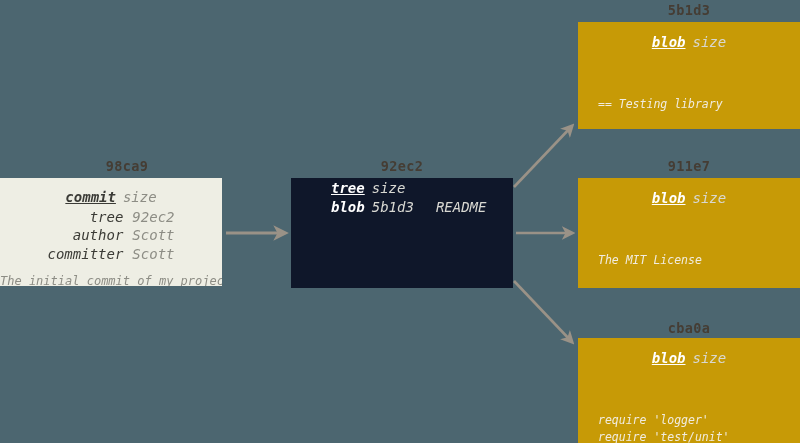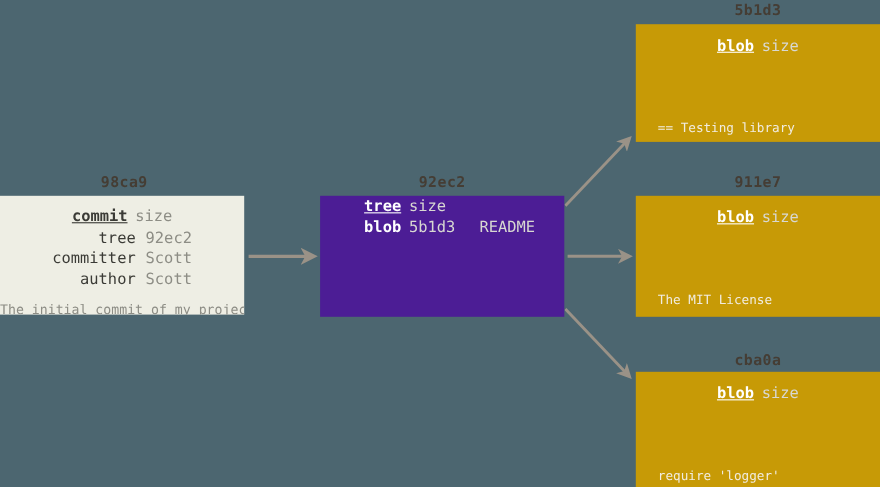--- a/index.html
+++ b/index.html
@@ -37,26 +37,27 @@
     font-weight: bold;
     letter-spacing: 0.4px;
     text-align: center;
     white-space: nowrap;
   }
   
   .node {
     position: absolute;
     box-sizing: border-box;
     overflow: hidden;
+    font-style: italic;
   }
   .node-commit {
     background: #eeeee4;
   }
   .node-tree {
-    background: #4c1d95;
+    background: #0f172a;
   }
   .node-blob {
     background: #c79a06;
   }
   
   .node-header {
     text-align: center;
     font-size: 14px;
     line-height: 1.2;
     white-space: nowrap;
@@ -124,21 +125,21 @@
   }
 
   
   .blob-body {
     margin: 13px 0 0 20px;
     color: #f1ece0;
     font-size: 11.5px;
     line-height: 1.42;
     white-space: pre;
   }
-  .blob-body .para { margin-bottom: 9px; margin-top: 12px; }
+  .blob-body .para { margin-bottom: 9px; }
   .blob-body .para:last-child { margin-bottom: 0; }
 </style>
 </head>
 <body>
 
 <div id="canvas">
 
   <svg class="arrows" viewBox="0 0 800 443" width="800" height="443">
     <defs>
       <marker id="arrowhead" markerWidth="5.2" markerHeight="5.2" refX="3.9" refY="2.6" orient="auto" markerUnits="strokeWidth">
@@ -148,38 +149,38 @@
 
     <line x1="226" y1="233" x2="285" y2="233" stroke="#9a9287" stroke-width="3" marker-end="url(#arrowhead)"></line>
 
     <line x1="514" y1="187" x2="572" y2="126" stroke="#9a9287" stroke-width="2.6" marker-end="url(#arrowhead)"></line>
 
     <line x1="516" y1="233" x2="572" y2="233" stroke="#9a9287" stroke-width="2.6" marker-end="url(#arrowhead)"></line>
 
     <line x1="514" y1="281" x2="572" y2="342" stroke="#9a9287" stroke-width="2.6" marker-end="url(#arrowhead)"></line>
   </svg>
 
-  <div class="hash-label" style="left:2px; top:158px; width:222px;">98ca9</div>
+  <div class="hash-label" style="left:16px; top:158px; width:222px;">98ca9</div>
 
   <div class="node node-commit" style="left:0; top:178px; width:222px; height:108px;">
     <div class="node-header">
       <span class="node-type">commit</span><span class="node-size">size</span>
     </div>
     <table class="kv-table">
       <tbody>
         <tr>
           <td class="kv-key">tree</td>
           <td class="kv-val">92ec2</td>
         </tr>
         <tr>
-          <td class="kv-key">committer</td>
+          <td class="kv-key">author</td>
           <td class="kv-val">Scott</td>
         </tr>
         <tr>
-          <td class="kv-key">author</td>
+          <td class="kv-key">committer</td>
           <td class="kv-val">Scott</td>
         </tr>
       </tbody>
     </table>
     <div class="commit-message">The initial commit of my project</div>
   </div>
 
   <div class="hash-label" style="left:291px; top:158px; width:222px;">92ec2</div>
 
   <div class="node node-tree" style="left:291px; top:178px; width:222px; height:110px;">

